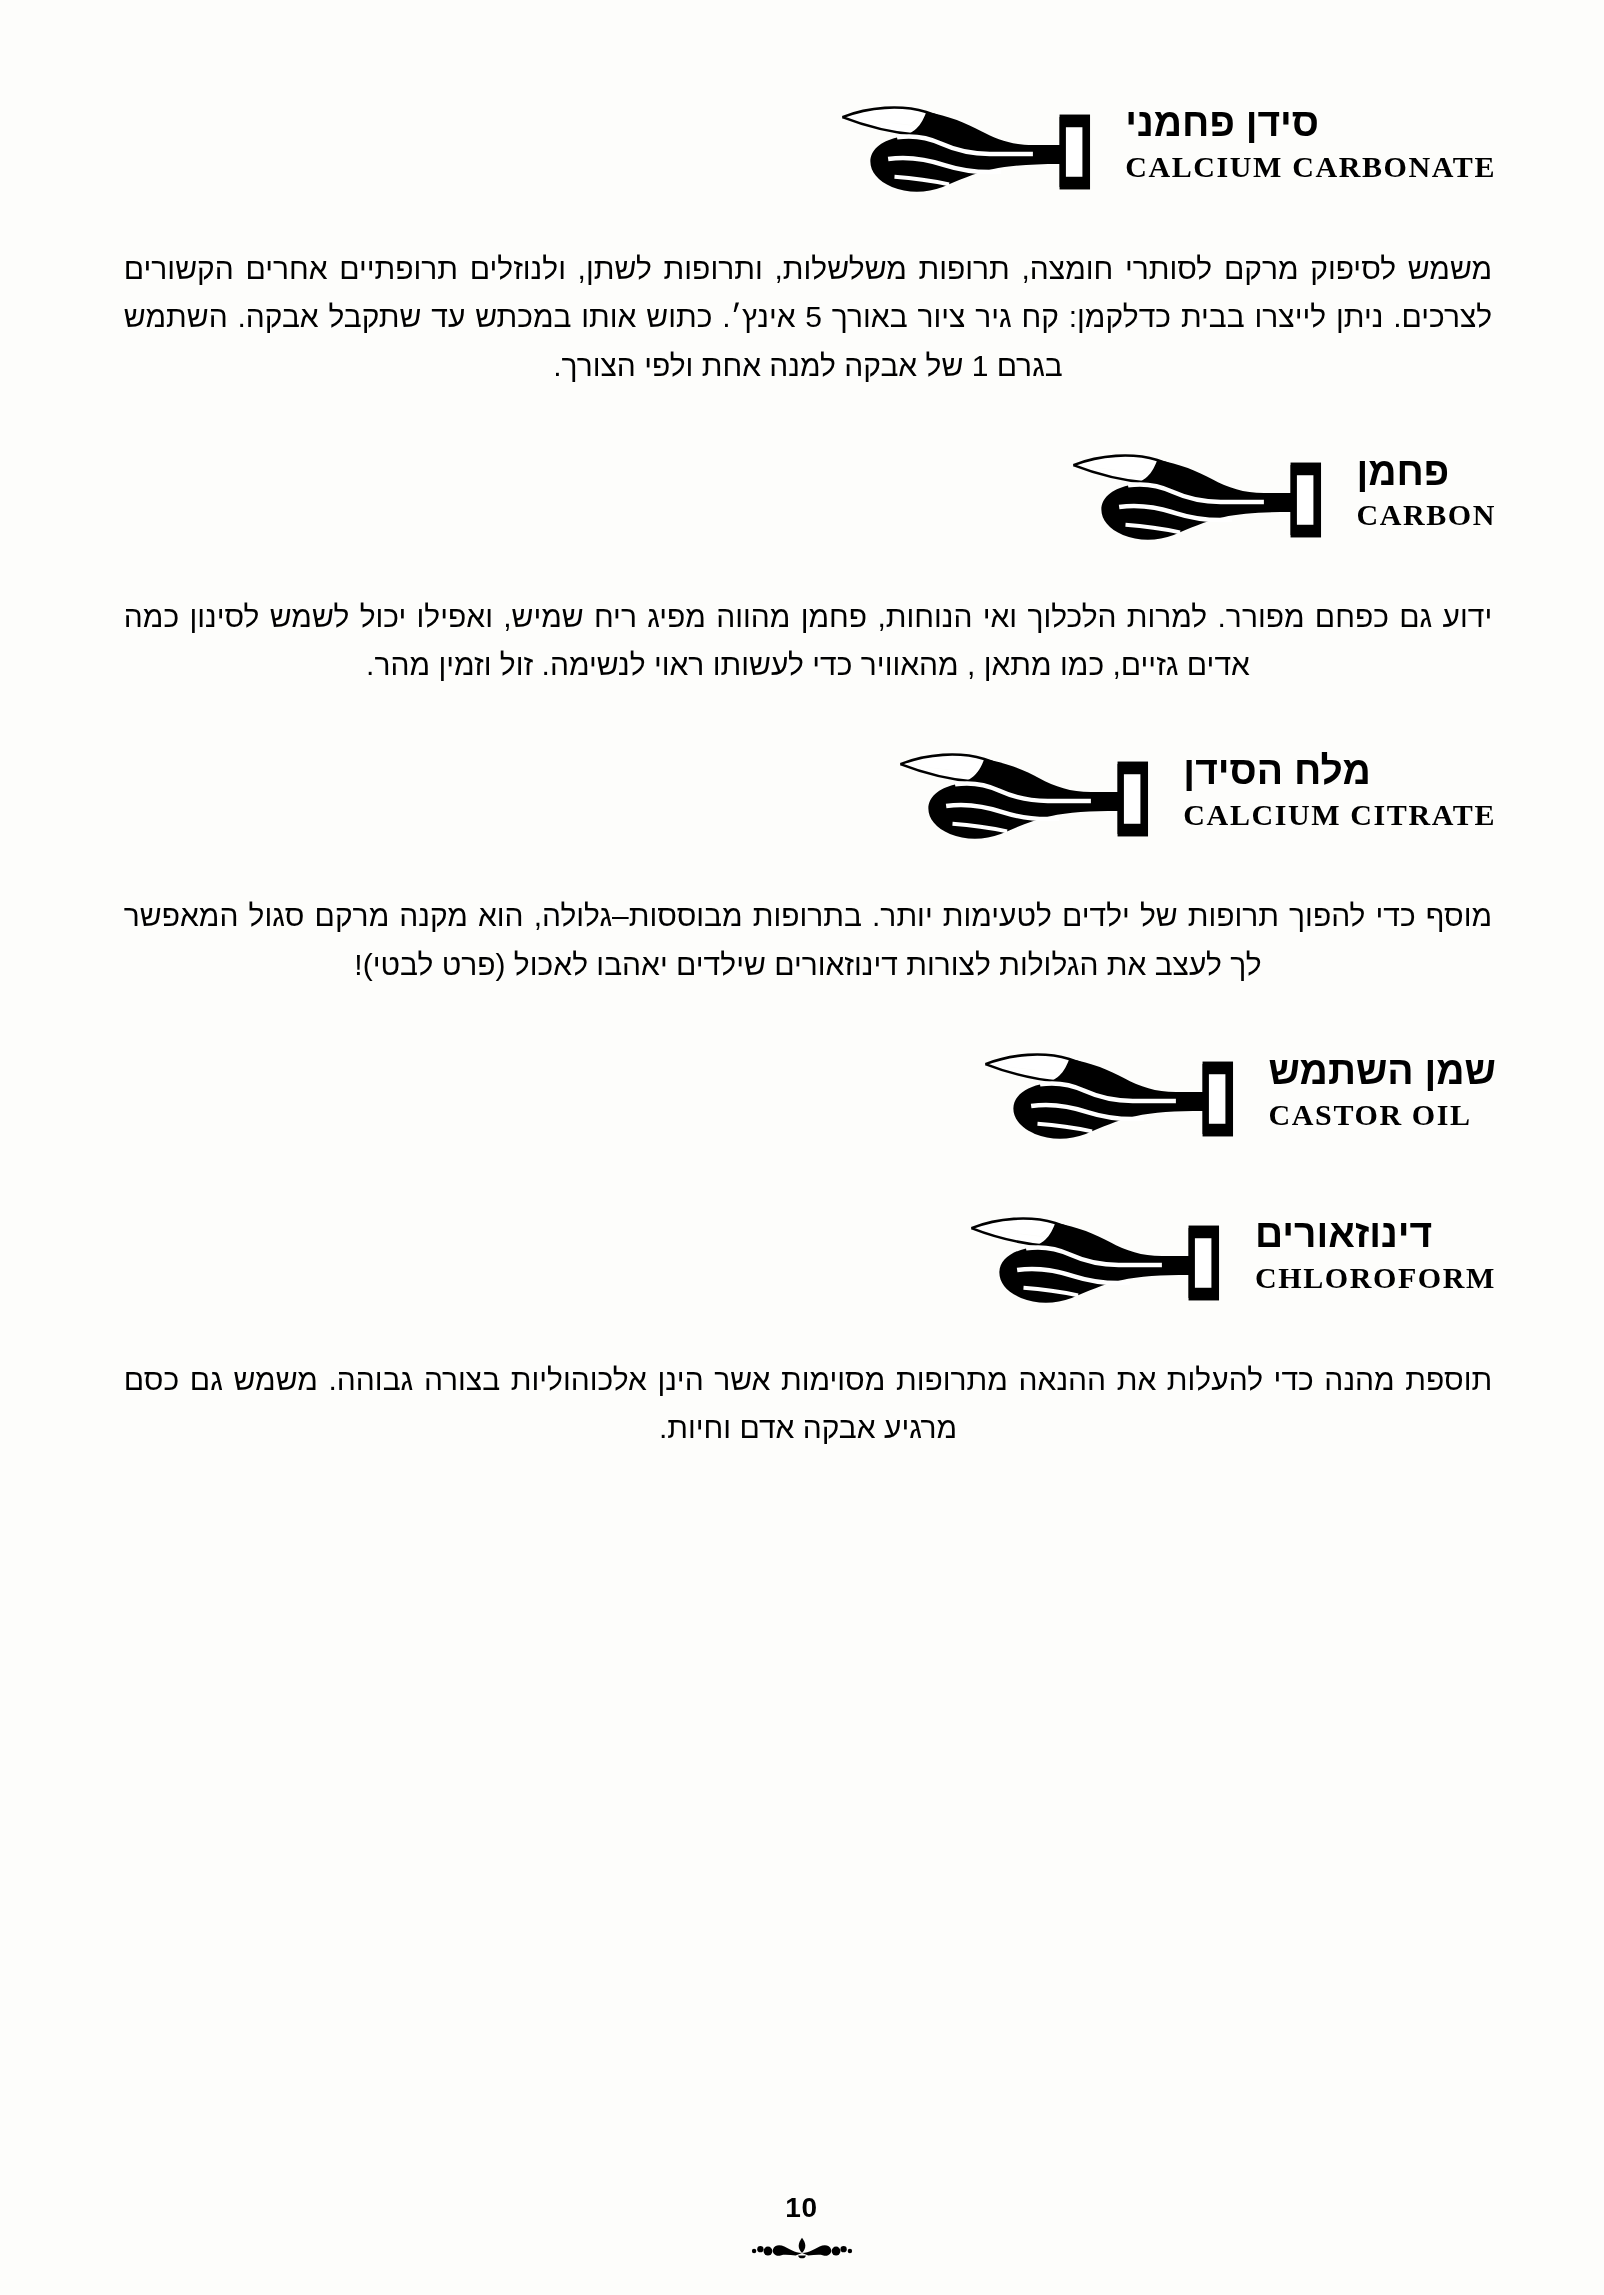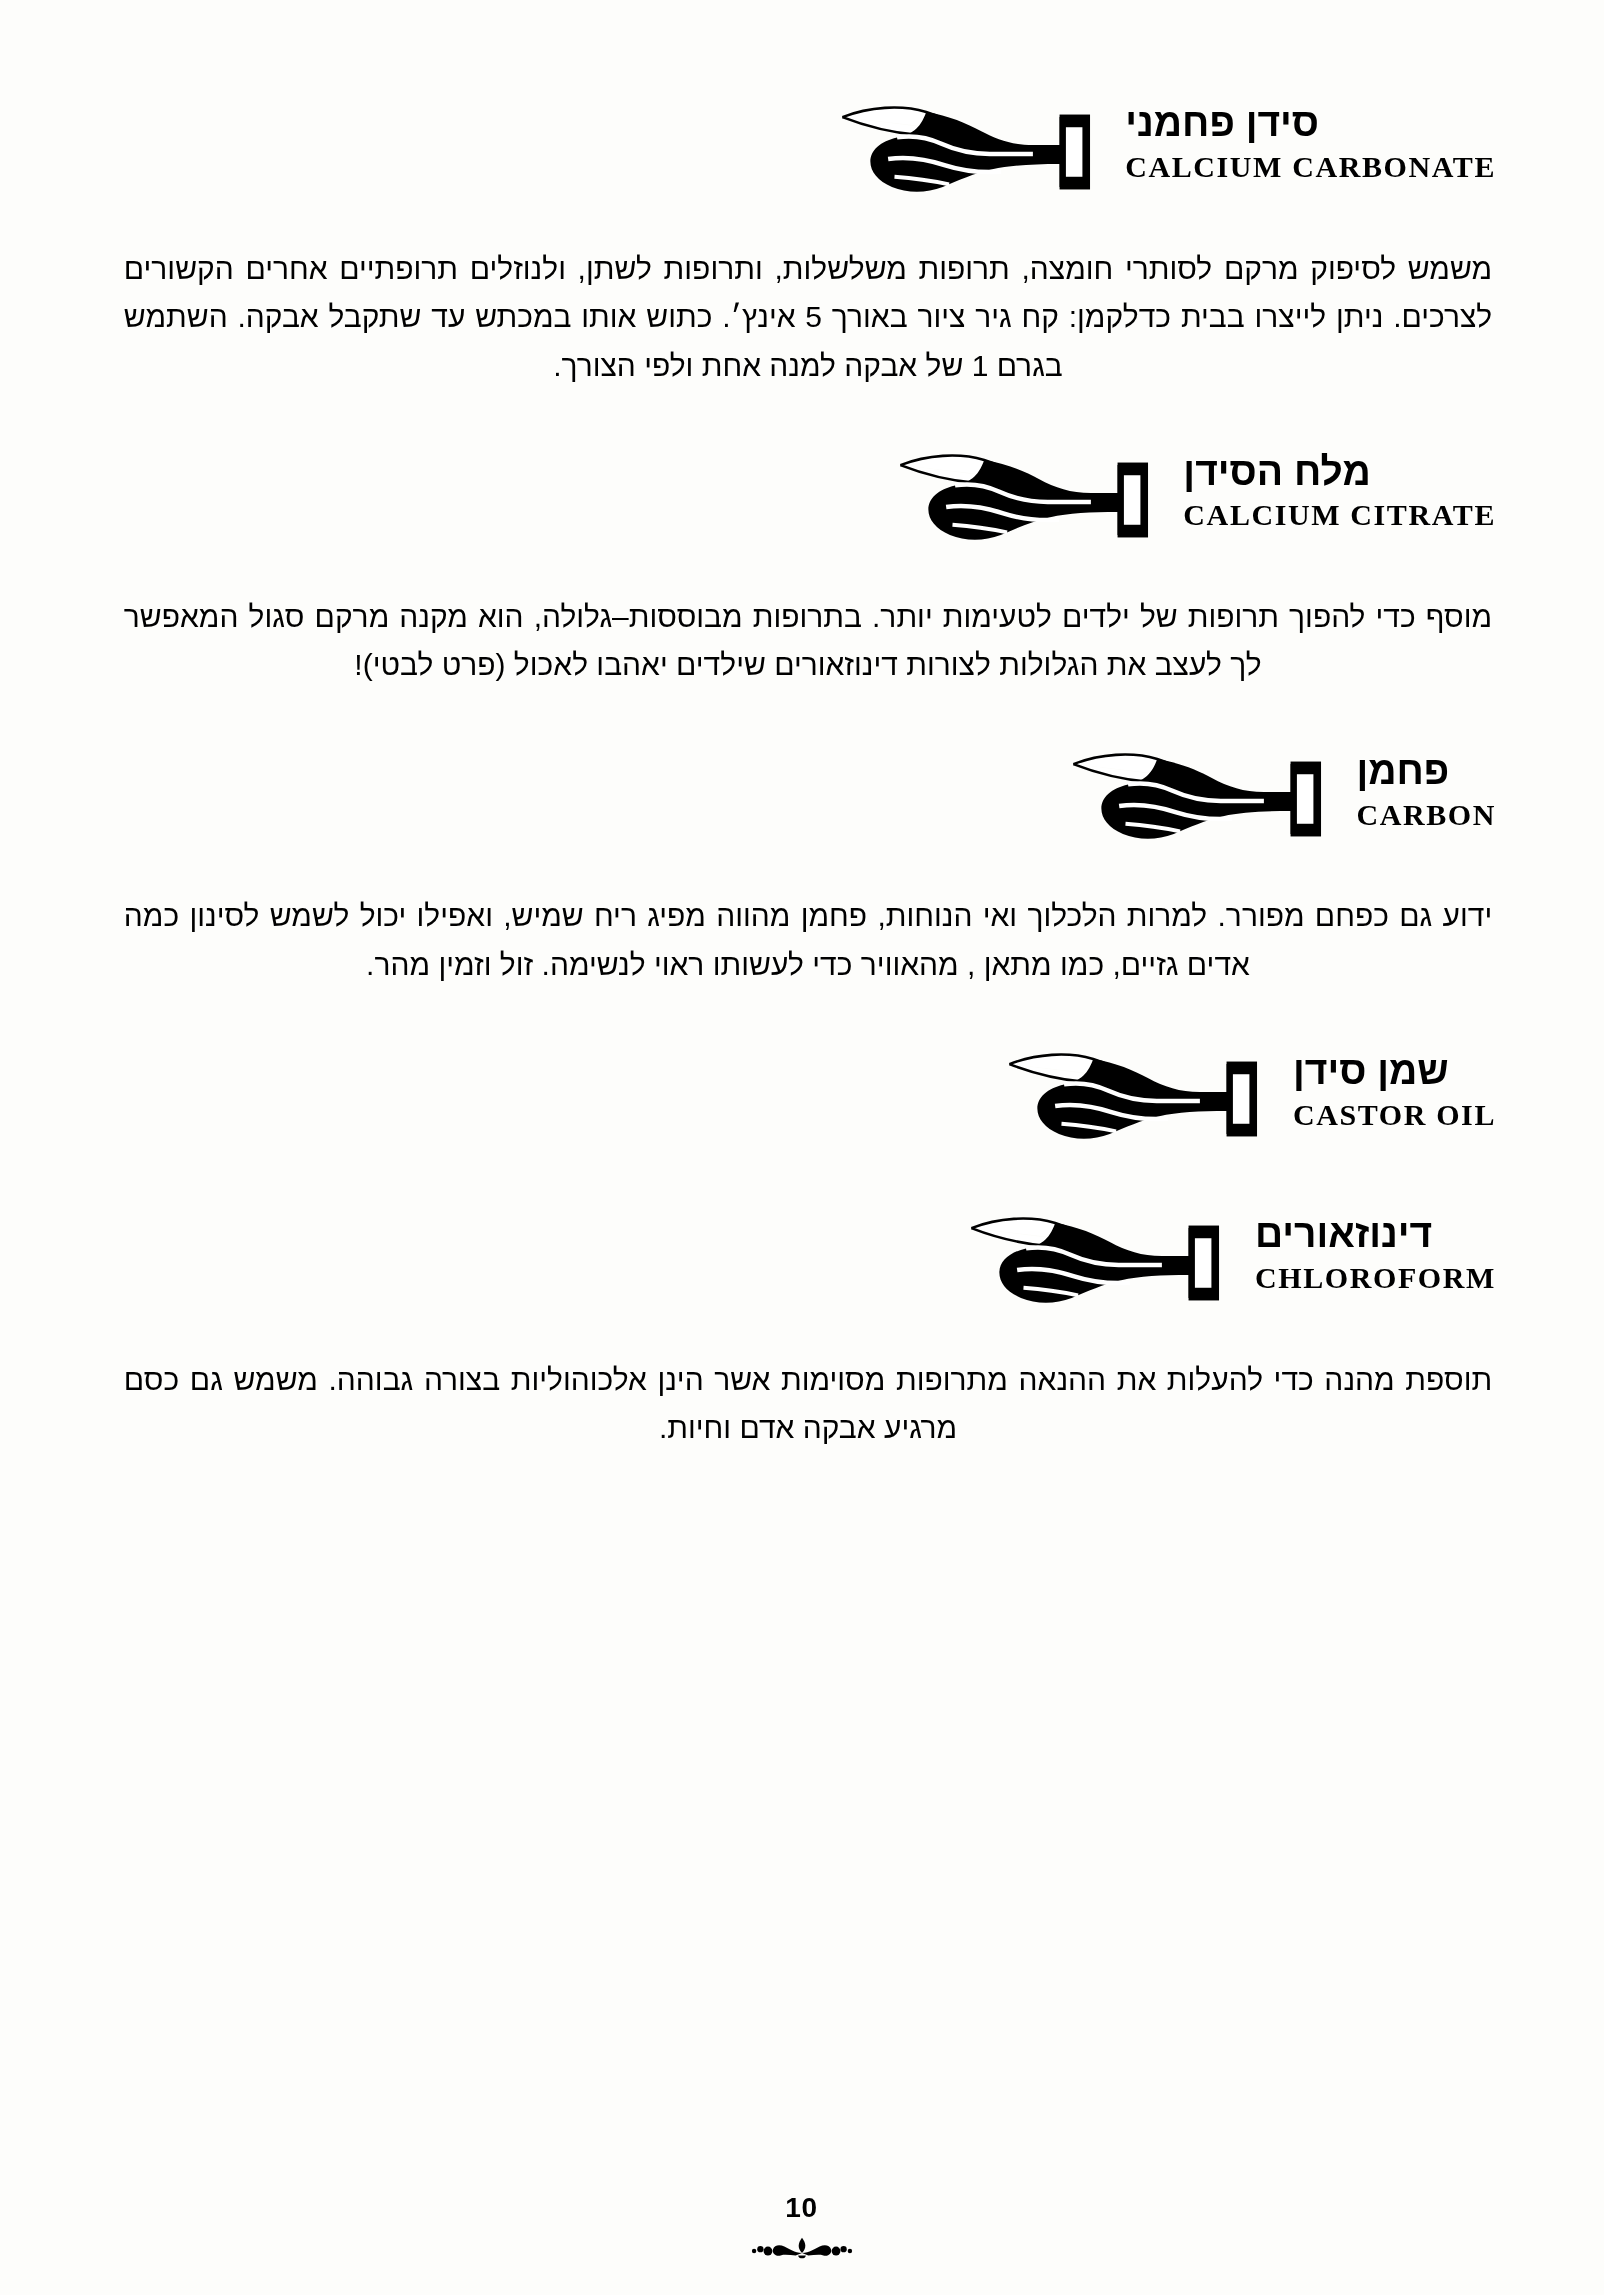--- a/index.html
+++ b/index.html
@@ -123,20 +123,45 @@
           <path d="M100 124 C128 126, 158 130, 186 136" fill="none" stroke="#fff" stroke-width="6"></path>
           <rect x="360" y="26" width="48" height="118" fill="#000"></rect>
           <rect x="368" y="44" width="30" height="82" fill="#fff"></rect>
           <rect x="368" y="44" width="30" height="82" fill="none" stroke="#000" stroke-width="4"></rect>
         </svg>
       </div>
     </div>
     <div class="body-text">משמש לסיפוק מרקם לסותרי חומצה, תרופות משלשלות, ותרופות לשתן, ולנוזלים תרופתיים אחרים הקשורים לצרכים. ניתן לייצרו בבית כדלקמן: קח גיר ציור באורך 5 אינץ׳. כתוש אותו במכתש עד שתקבל אבקה. השתמש בגרם 1 של אבקה למנה אחת ולפי הצורך.</div>
   </div>
 
+  <div class="entry e2">
+    <div class="entry-head">
+      <div class="titles">
+        <div class="title-he">פחמן</div>
+        <div class="title-en">CARBON</div>
+      </div>
+      <div class="hand">
+        <svg viewBox="0 0 430 170" xmlns="http://www.w3.org/2000/svg">
+          <g fill="none" stroke="#000" stroke-width="4">
+            <path d="M18 30 C60 14, 110 10, 150 22 C176 30, 196 42, 214 52 L214 52" fill="#fff"></path>
+            <path d="M18 30 C54 44, 92 54, 136 58 C170 61, 200 60, 222 56" fill="#fff"></path>
+          </g>
+          <path d="M150 22 C186 28, 214 40, 236 52 C262 66, 286 74, 318 74 L360 74 L360 30 L404 30 L404 140 L360 140 L360 104 C318 104, 282 106, 254 112 C226 118, 200 130, 176 140 C150 150, 120 150, 96 140 C74 131, 62 116, 62 100 C62 82, 78 68, 104 62 C126 57, 140 50, 150 22 Z" fill="#000"></path>
+          <path d="M104 62 C130 58, 152 62, 174 72 C196 82, 220 88, 250 88 L318 88" fill="none" stroke="#fff" stroke-width="7"></path>
+          <path d="M90 96 C118 92, 150 96, 180 106 C208 115, 238 118, 268 116" fill="none" stroke="#fff" stroke-width="7"></path>
+          <path d="M100 124 C128 126, 158 130, 186 136" fill="none" stroke="#fff" stroke-width="6"></path>
+          <rect x="360" y="26" width="48" height="118" fill="#000"></rect>
+          <rect x="368" y="44" width="30" height="82" fill="#fff"></rect>
+          <rect x="368" y="44" width="30" height="82" fill="none" stroke="#000" stroke-width="4"></rect>
+        </svg>
+      </div>
+    </div>
+    <div class="body-text">ידוע גם כפחם מפורר. למרות הלכלוך ואי הנוחות, פחמן מהווה מפיג ריח שמיש, ואפילו יכול לשמש לסינון כמה אדים גזיים, כמו מתאן , מהאוויר כדי לעשותו ראוי לנשימה. זול וזמין מהר.</div>
+  </div>
+
   <div class="entry e1">
     <div class="entry-head">
       <div class="titles">
         <div class="title-he">מלח הסידן</div>
         <div class="title-en">CALCIUM CITRATE</div>
       </div>
       <div class="hand">
         <svg viewBox="0 0 430 170" xmlns="http://www.w3.org/2000/svg">
           <g fill="none" stroke="#000" stroke-width="4">
             <path d="M18 30 C60 14, 110 10, 150 22 C176 30, 196 42, 214 52 L214 52" fill="#fff"></path>
@@ -148,49 +173,24 @@
           <path d="M100 124 C128 126, 158 130, 186 136" fill="none" stroke="#fff" stroke-width="6"></path>
           <rect x="360" y="26" width="48" height="118" fill="#000"></rect>
           <rect x="368" y="44" width="30" height="82" fill="#fff"></rect>
           <rect x="368" y="44" width="30" height="82" fill="none" stroke="#000" stroke-width="4"></rect>
         </svg>
       </div>
     </div>
     <div class="body-text">מוסף כדי להפוך תרופות של ילדים לטעימות יותר. בתרופות מבוססות–גלולה, הוא מקנה מרקם סגול המאפשר לך לעצב את הגלולות לצורות דינוזאורים שילדים יאהבו לאכול (פרט לבטי)!</div>
   </div>
 
-  <div class="entry e2">
-    <div class="entry-head">
-      <div class="titles">
-        <div class="title-he">פחמן</div>
-        <div class="title-en">CARBON</div>
-      </div>
-      <div class="hand">
-        <svg viewBox="0 0 430 170" xmlns="http://www.w3.org/2000/svg">
-          <g fill="none" stroke="#000" stroke-width="4">
-            <path d="M18 30 C60 14, 110 10, 150 22 C176 30, 196 42, 214 52 L214 52" fill="#fff"></path>
-            <path d="M18 30 C54 44, 92 54, 136 58 C170 61, 200 60, 222 56" fill="#fff"></path>
-          </g>
-          <path d="M150 22 C186 28, 214 40, 236 52 C262 66, 286 74, 318 74 L360 74 L360 30 L404 30 L404 140 L360 140 L360 104 C318 104, 282 106, 254 112 C226 118, 200 130, 176 140 C150 150, 120 150, 96 140 C74 131, 62 116, 62 100 C62 82, 78 68, 104 62 C126 57, 140 50, 150 22 Z" fill="#000"></path>
-          <path d="M104 62 C130 58, 152 62, 174 72 C196 82, 220 88, 250 88 L318 88" fill="none" stroke="#fff" stroke-width="7"></path>
-          <path d="M90 96 C118 92, 150 96, 180 106 C208 115, 238 118, 268 116" fill="none" stroke="#fff" stroke-width="7"></path>
-          <path d="M100 124 C128 126, 158 130, 186 136" fill="none" stroke="#fff" stroke-width="6"></path>
-          <rect x="360" y="26" width="48" height="118" fill="#000"></rect>
-          <rect x="368" y="44" width="30" height="82" fill="#fff"></rect>
-          <rect x="368" y="44" width="30" height="82" fill="none" stroke="#000" stroke-width="4"></rect>
-        </svg>
-      </div>
-    </div>
-    <div class="body-text">ידוע גם כפחם מפורר. למרות הלכלוך ואי הנוחות, פחמן מהווה מפיג ריח שמיש, ואפילו יכול לשמש לסינון כמה אדים גזיים, כמו מתאן , מהאוויר כדי לעשותו ראוי לנשימה. זול וזמין מהר.</div>
-  </div>
-
   <div class="entry e3">
     <div class="entry-head">
       <div class="titles">
-        <div class="title-he">שמן סידן</div>
+        <div class="title-he">שמן השתמש</div>
         <div class="title-en">CASTOR OIL</div>
       </div>
       <div class="hand">
         <svg viewBox="0 0 430 170" xmlns="http://www.w3.org/2000/svg">
           <g fill="none" stroke="#000" stroke-width="4">
             <path d="M18 30 C60 14, 110 10, 150 22 C176 30, 196 42, 214 52 L214 52" fill="#fff"></path>
             <path d="M18 30 C54 44, 92 54, 136 58 C170 61, 200 60, 222 56" fill="#fff"></path>
           </g>
           <path d="M150 22 C186 28, 214 40, 236 52 C262 66, 286 74, 318 74 L360 74 L360 30 L404 30 L404 140 L360 140 L360 104 C318 104, 282 106, 254 112 C226 118, 200 130, 176 140 C150 150, 120 150, 96 140 C74 131, 62 116, 62 100 C62 82, 78 68, 104 62 C126 57, 140 50, 150 22 Z" fill="#000"></path>
           <path d="M104 62 C130 58, 152 62, 174 72 C196 82, 220 88, 250 88 L318 88" fill="none" stroke="#fff" stroke-width="7"></path>

